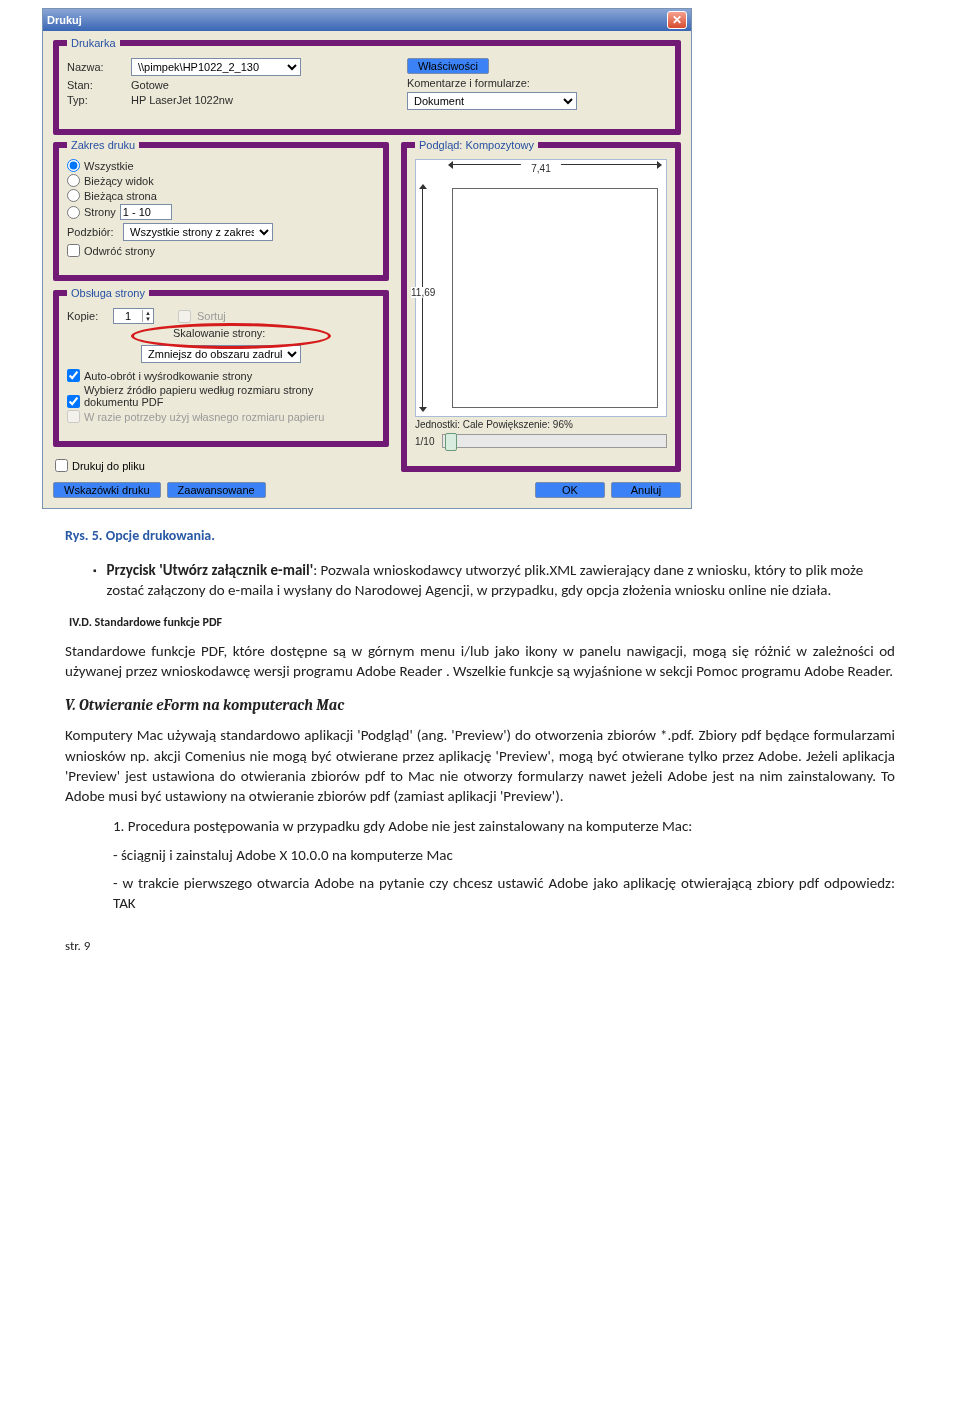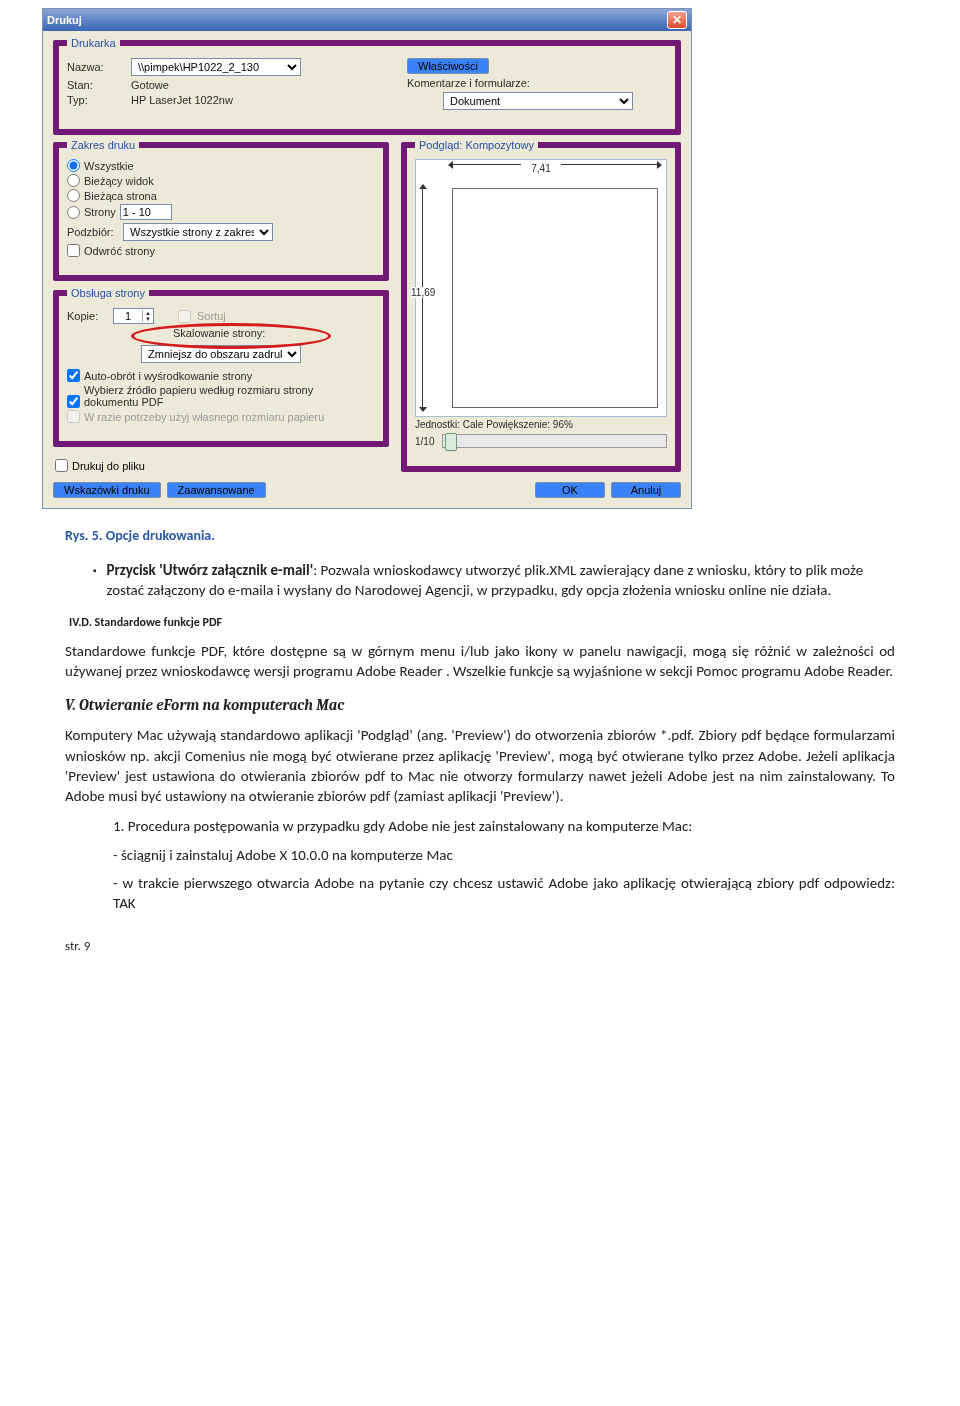--- a/index.html
+++ b/index.html
@@ -20,21 +20,21 @@
   .right-col { width: 280px; display: flex; flex-direction: column; gap: 4px; }
   
   .field-row { display: flex; align-items: center; gap: 6px; margin: 3px 0; }
   .lbl { width: 58px; }
   .lbl-sm { width: 80px; }
   
   select, input[type=text] { font-size: 11px; padding: 1px 2px; border: 1px solid #7a8ca8; background: #fff; font-family: inherit; }
   .combo-wide { width: 170px; }
   .combo-med { width: 150px; }
   .combo-pages { width: 52px; }
-  .combo-doc { width: 190px; margin-left: 36px; }
+  .combo-doc { width: 170px; }
   
   .btn { font-size: 11px; padding: 1px 10px; border: 1px solid #7a8ca8; background: #3b82f6; cursor: pointer; border-radius: 2px; min-width: 70px; }
   
   .radio-row, .check-row { display: flex; align-items: center; gap: 4px; margin: 2px 0; }
   .radio-row input, .check-row input { margin: 0; }
   
   .preview-panel { border: 1px solid #a9bcd6; background: #fff; height: 258px; margin-top: 2px; position: relative; }
   .ruler-top { position: absolute; top: 4px; left: 36px; right: 8px; height: 14px; border-top: 1px solid #333; }
   .ruler-top::before, .ruler-top::after { content:""; position:absolute; top:-4px; width:0; height:0; border-top:4px solid transparent; border-bottom:4px solid transparent; }
   .ruler-top::before { left:-4px; border-right:5px solid #333; }

